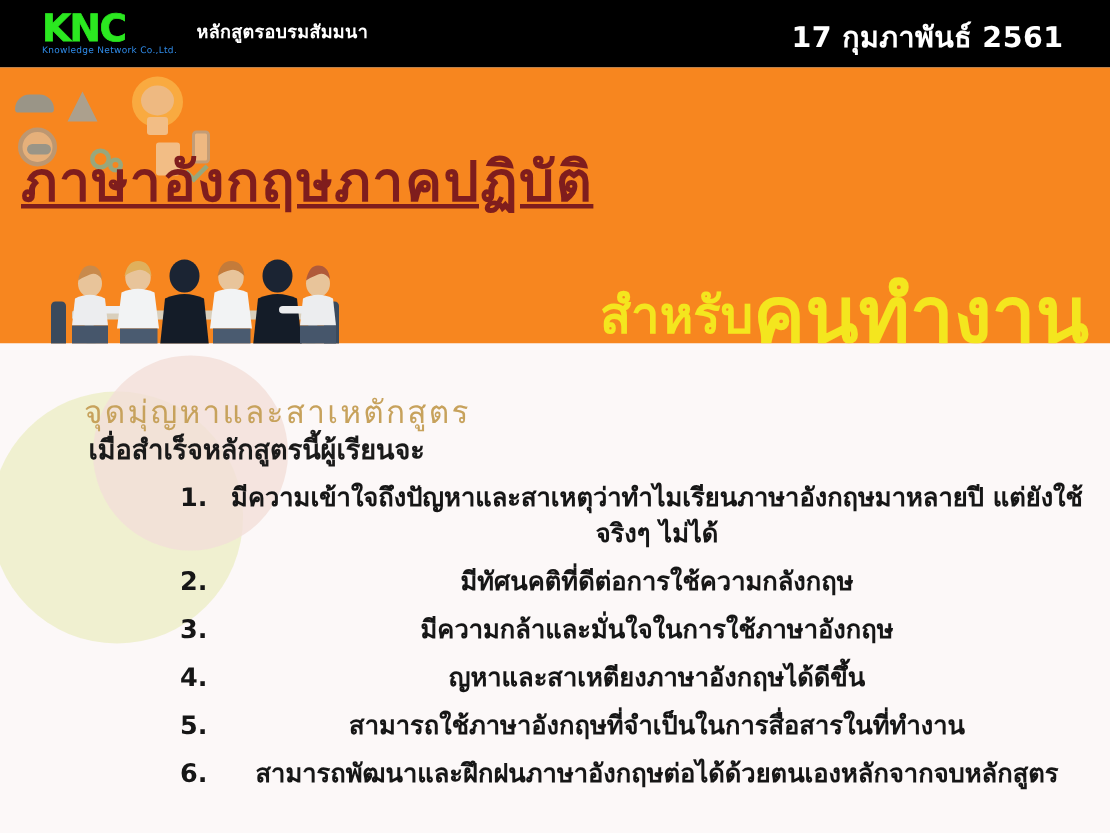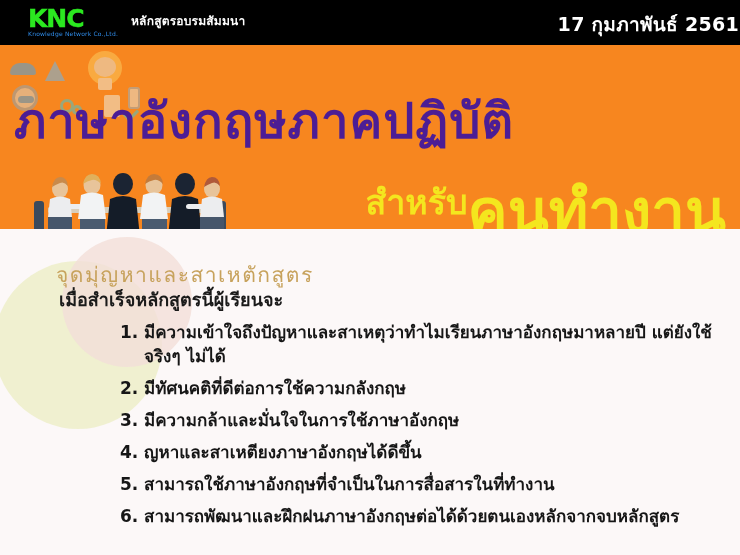--- a/index.html
+++ b/index.html
@@ -61,21 +61,21 @@
     left: 131px;
     top: 11px;
     font-size: 12px;
     font-weight: bold;
     color: #FFFFFF;
     white-space: nowrap;
     letter-spacing: 0.2px;
   }
   .header-date {
     position: absolute;
-    right: 1px;
+    right: 31px;
     top: 9px;
     font-size: 19px;
     font-weight: bold;
     color: #FFFFFF;
     white-space: nowrap;
     letter-spacing: 0.3px;
   }
 
   
   .banner {
@@ -209,46 +209,47 @@
     border-radius: 3px;
     border: 2px solid #9AB0BF;
     box-sizing: border-box;
   }
 
   .banner-title {
     position: absolute;
     left: 14px;
     top: 52px;
     width: 712px;
-    font-size: 49px;
+    font-size: 37px;
     line-height: 49px;
     font-weight: bold;
-    color: #4c1d95;
+    color: #7f1d1d;
     letter-spacing: 1px;
     white-space: nowrap;
     z-index: 3;
+    text-decoration: underline;
   }
 
   .banner-sub-wrap {
     position: absolute;
     right: 14px;
     top: 140px;
     z-index: 4;
     display: flex;
-    align-items: flex-start;
+    align-items: center;
     white-space: nowrap;
   }
   .banner-sub-small {
     font-size: 34px;
     font-weight: bold;
     color: #F4E61E;
     line-height: 34px;
   }
   .banner-sub-big {
-    font-size: 60px;
+    font-size: 52px;
     font-weight: bold;
     color: #F4E61E;
     line-height: 52px;
     letter-spacing: 0px;
   }
 
   
   .illus {
     position: absolute;
     left: 30px;
@@ -326,20 +327,21 @@
     color: #161616;
     line-height: 24px;
   }
   .obj-num {
     flex: 0 0 auto;
     width: 24px;
     text-align: left;
   }
   .obj-text {
     flex: 1 1 auto;
+    text-align: center;
   }
 </style>
 </head>
 <body>
 
 <div id="page">
 
   <div class="header-bar">
     <div class="logo-block">
       <div class="logo-knc">KNC</div>

